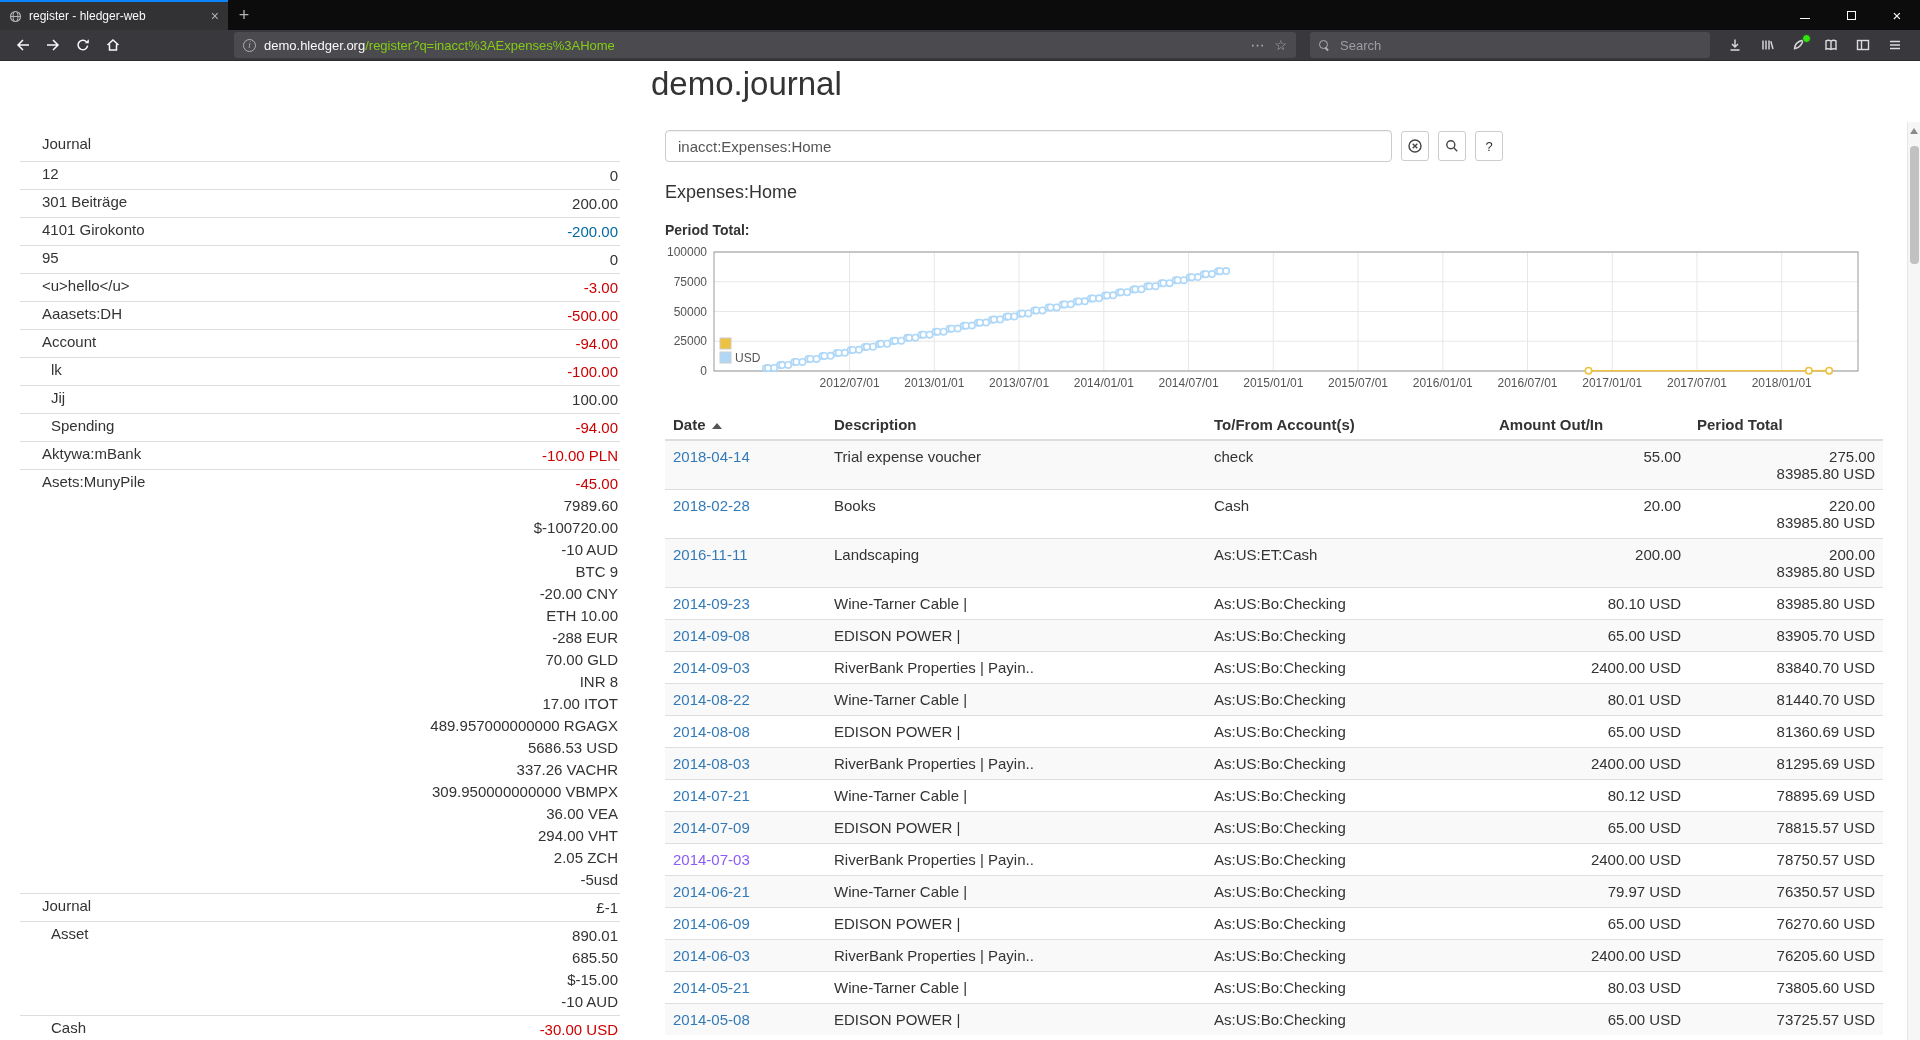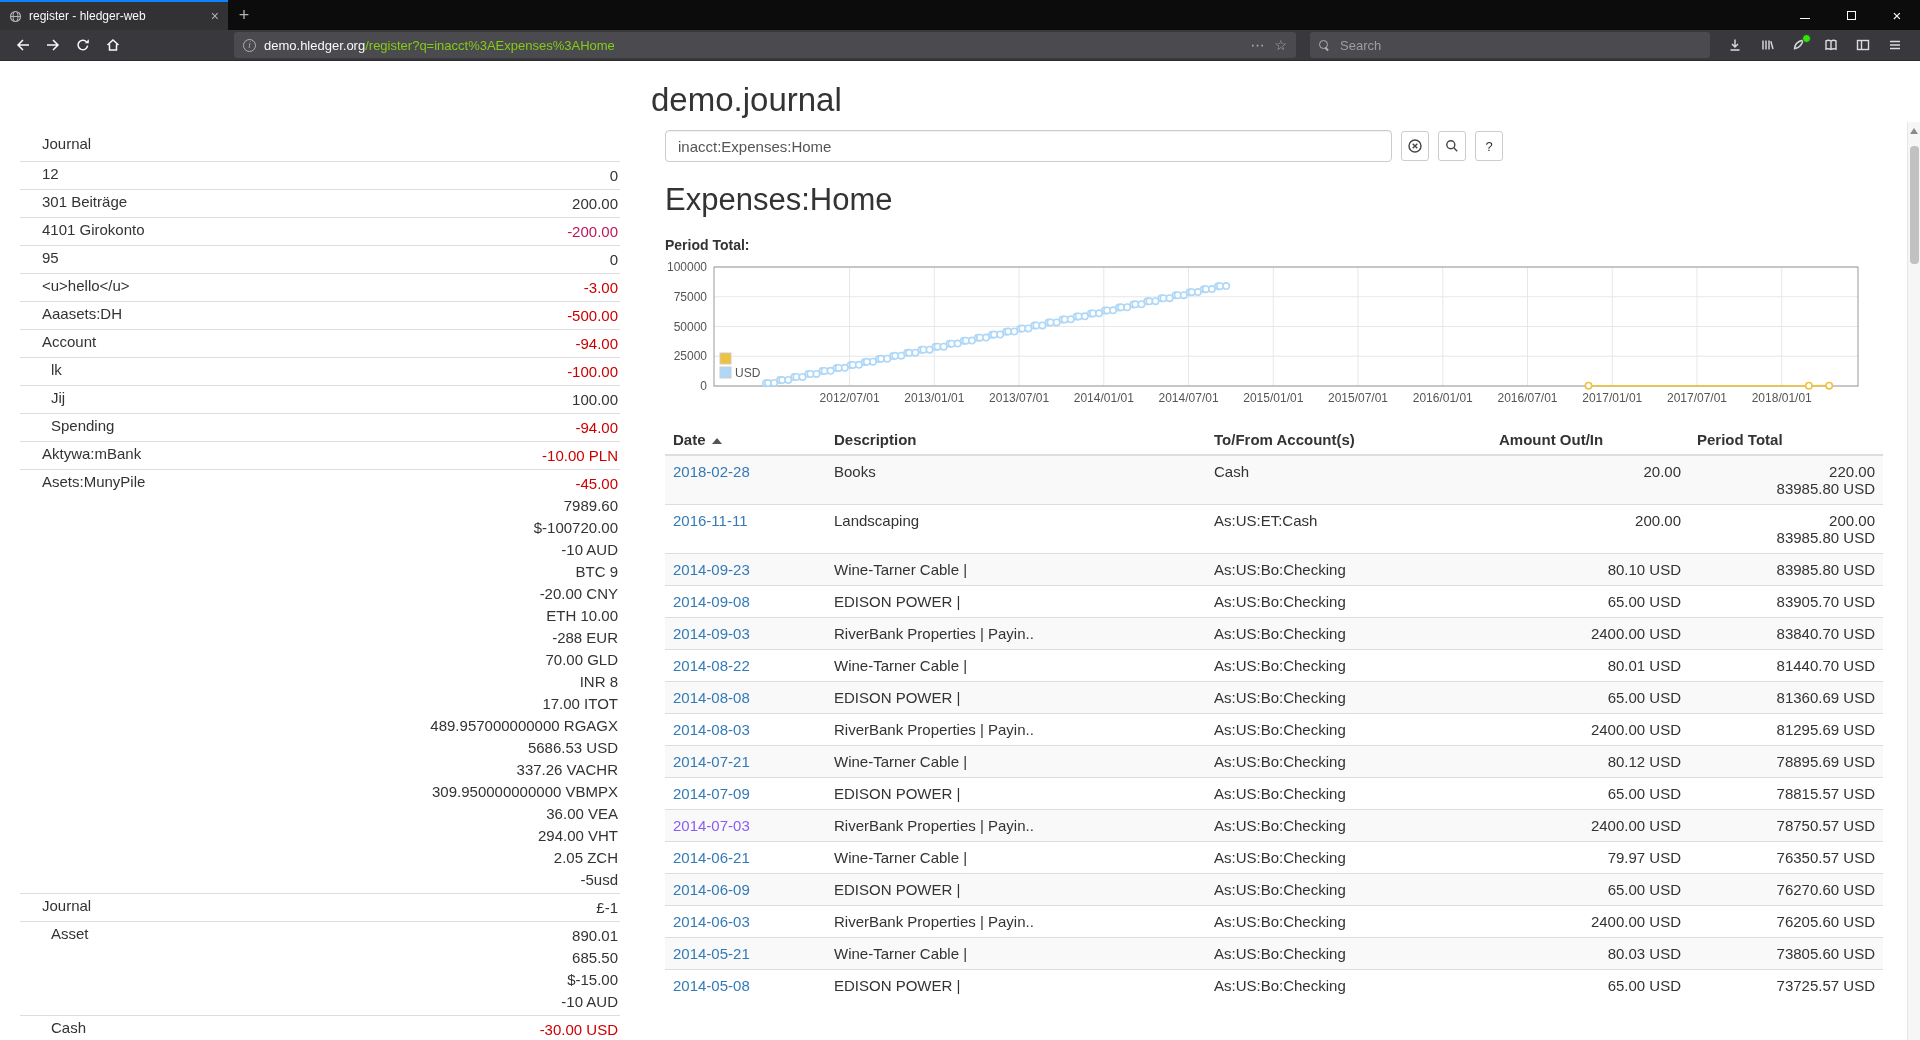--- a/index.html
+++ b/index.html
@@ -37,40 +37,40 @@
   .mag { width:11px; height:11px; position:relative; flex:0 0 auto; }
   .mag::before { content:""; position:absolute; left:0; top:0; width:7px; height:7px; border:1.5px solid #b1b1b3; border-radius:50%; }
   .mag::after { content:""; position:absolute; left:7px; top:7px; width:4px; height:1.5px; background:#b1b1b3; transform:rotate(45deg); transform-origin:0 0; }
   .tool-icons { display:flex; align-items:center; margin-left:10px; gap:2px; }
   .tool-btn { width:30px; height:26px; display:flex; align-items:center; justify-content:center; position:relative; }
   .tool-btn svg { stroke:#dcdce0; fill:none; stroke-width:1.4; }
   .badge-dot { position:absolute; right:3px; top:2px; width:9px; height:9px; border-radius:50%; background:#30e60b; border:1px solid #38383d; }
 
   
   .page { position:absolute; left:0; top:61px; width:1920px; height:979px; background:#fff; overflow:hidden; }
-  .page-title { position:absolute; left:651px; top:20px; font-size:33px; font-weight:400; color:#333; margin:0; }
+  .page-title { position:absolute; left:651px; top:4px; font-size:33px; font-weight:400; color:#333; margin:0; }
 
   
   .sidebar { position:absolute; left:20px; top:74px; width:600px; }
   .sidebar-heading { display:inline-block; margin-left:22px; font-size:15px; color:#333; text-decoration:none; }
   .sidebar table { width:100%; border-collapse:collapse; margin-top:8px; font-size:15px; }
   .sidebar td { border-top:1px solid #ddd; padding:3px 2px 2px 2px; vertical-align:top; }
   .sb-name.ind1 { padding-left:22px; }
   .sb-name.ind2 { padding-left:31px; }
   .sb-link { color:#333; text-decoration:none; white-space:nowrap; }
   .sb-bal { text-align:right; }
   .bal-line { line-height:22px; }
 
   
   .main { position:absolute; left:665px; top:69px; width:1218px; }
   .query-form { display:flex; gap:9px; align-items:center; }
   .query-input { width:727px; height:32px; border:1px solid #ccc; border-radius:4px; padding:0 12px; font-size:15px; color:#555; font-family:"Liberation Sans", sans-serif; outline:none; box-shadow:inset 0 1px 1px rgba(0,0,0,.06); }
   .q-btn { width:28px; height:30px; border:1px solid #ccc; background:#fff; border-radius:3px; display:flex; align-items:center; justify-content:center; font-size:13px; color:#333; padding:0; font-family:"Liberation Sans", sans-serif; }
   .q-btn svg { stroke:#444; fill:none; stroke-width:1.4; }
-  .register-heading { margin:20px 0 0 0; font-size:31px; font-weight:400; color:#333; }
+  .register-heading { margin:20px 0 0 0; font-size:18px; font-weight:400; color:#333; }
   .period-label { margin-top:19px; font-size:14px; font-weight:bold; color:#333; }
   .chart-wrap { margin-top:6px; }
   .chart-wrap svg { display:block; }
 
   
   .register-table { width:100%; border-collapse:collapse; margin-top:14px; font-size:15px; }
   .register-table th { text-align:left; font-weight:bold; padding:6px 8px; border-bottom:2px solid #ddd; white-space:nowrap; }
   .register-table td { padding:7px 8px; border-top:1px solid #ddd; vertical-align:top; line-height:17px; }
   .register-table tbody tr:nth-child(odd) { background:#f9f9f9; }
   .th-amt, .c-amt { text-align:right; }
@@ -203,21 +203,21 @@
           </tr>
           <tr class="sb-row">
             <td class="sb-name ind1"><a class="sb-link">301 Beiträge</a></td>
             <td class="sb-bal">
               <div class="bal-line">200.00</div>
             </td>
           </tr>
           <tr class="sb-row">
             <td class="sb-name ind1"><a class="sb-link">4101 Girokonto</a></td>
             <td class="sb-bal">
-              <div class="bal-line" style="color: #be185d;">-200.00</div>
+              <div class="bal-line" style="color: #0369a1;">-200.00</div>
             </td>
           </tr>
           <tr class="sb-row">
             <td class="sb-name ind1"><a class="sb-link">95</a></td>
             <td class="sb-bal">
               <div class="bal-line">0</div>
             </td>
           </tr>
           <tr class="sb-row">
             <td class="sb-name ind1"><a class="sb-link">&lt;u&gt;hello&lt;/u&gt;</a></td>
@@ -486,20 +486,30 @@
         <tr>
           <th><span>Date</span><span class="sort-caret"></span></th>
           <th><span>Description</span></th>
           <th><span>To/From Account(s)</span></th>
           <th class="th-amt"><span>Amount Out/In</span></th>
           <th class="th-per"><span>Period Total</span></th>
         </tr>
       </thead>
       <tbody id="register-body">
           <tr class="reg-row">
+            <td class="c-date"><a class="date-link" style="color: rgb(51, 122, 183);">2018-04-14</a></td>
+            <td class="c-desc">Trial expense voucher</td>
+            <td class="c-acct">check</td>
+            <td class="c-amt">55.00</td>
+            <td class="c-per">
+              <div>275.00</div>
+              <div>83985.80 USD</div>
+            </td>
+          </tr>
+          <tr class="reg-row">
             <td class="c-date"><a class="date-link" style="color: rgb(51, 122, 183);">2018-02-28</a></td>
             <td class="c-desc">Books</td>
             <td class="c-acct">Cash</td>
             <td class="c-amt">20.00</td>
             <td class="c-per">
               <div>220.00</div>
               <div>83985.80 USD</div>
             </td>
           </tr>
           <tr class="reg-row">

